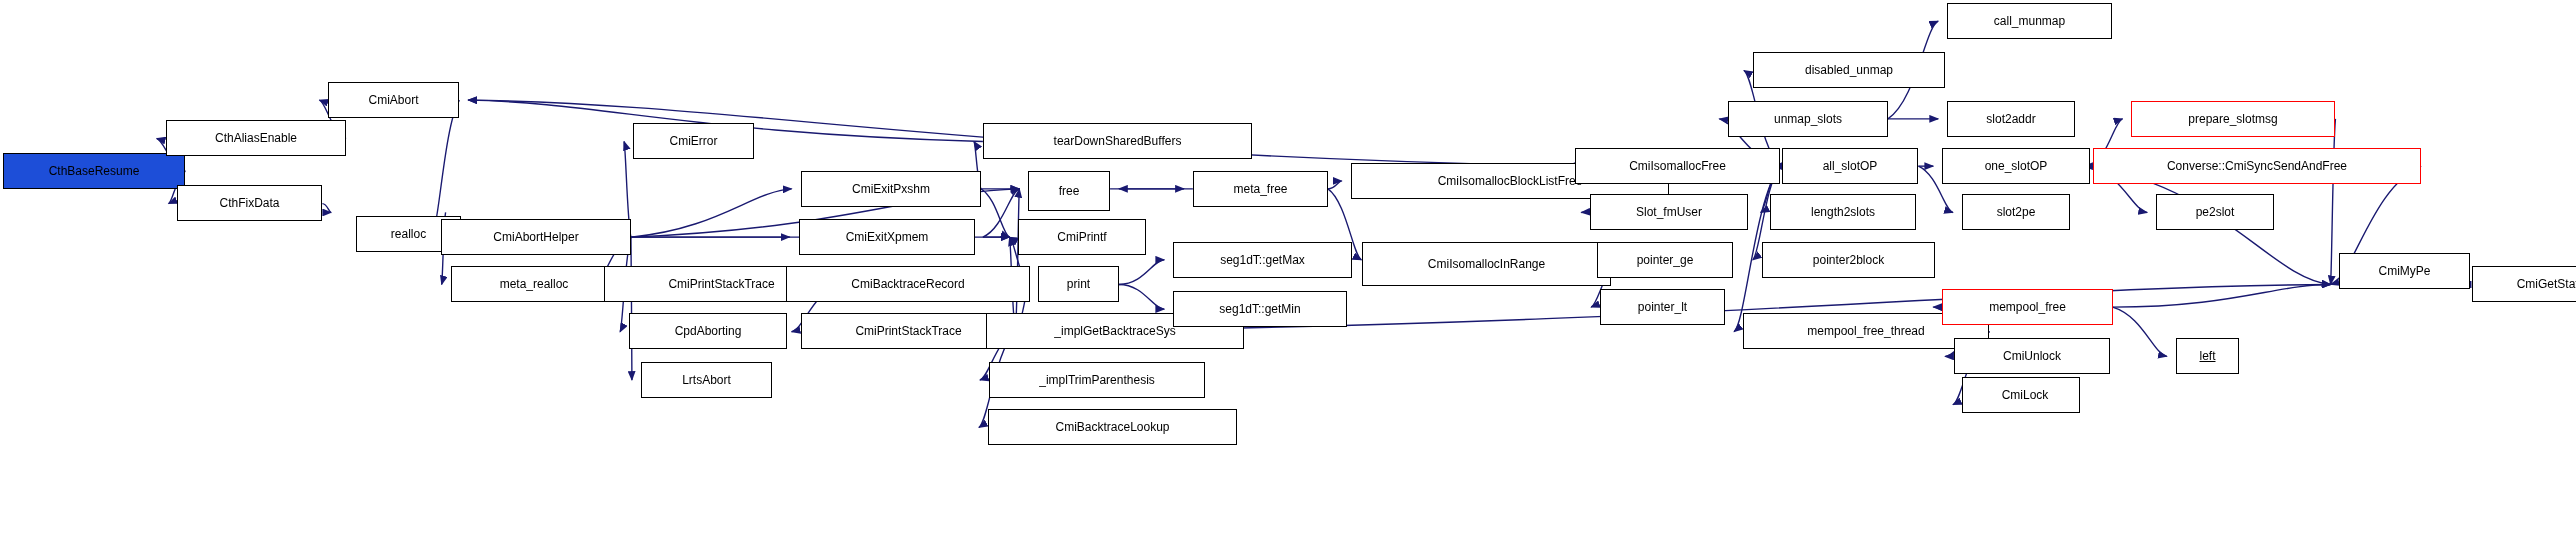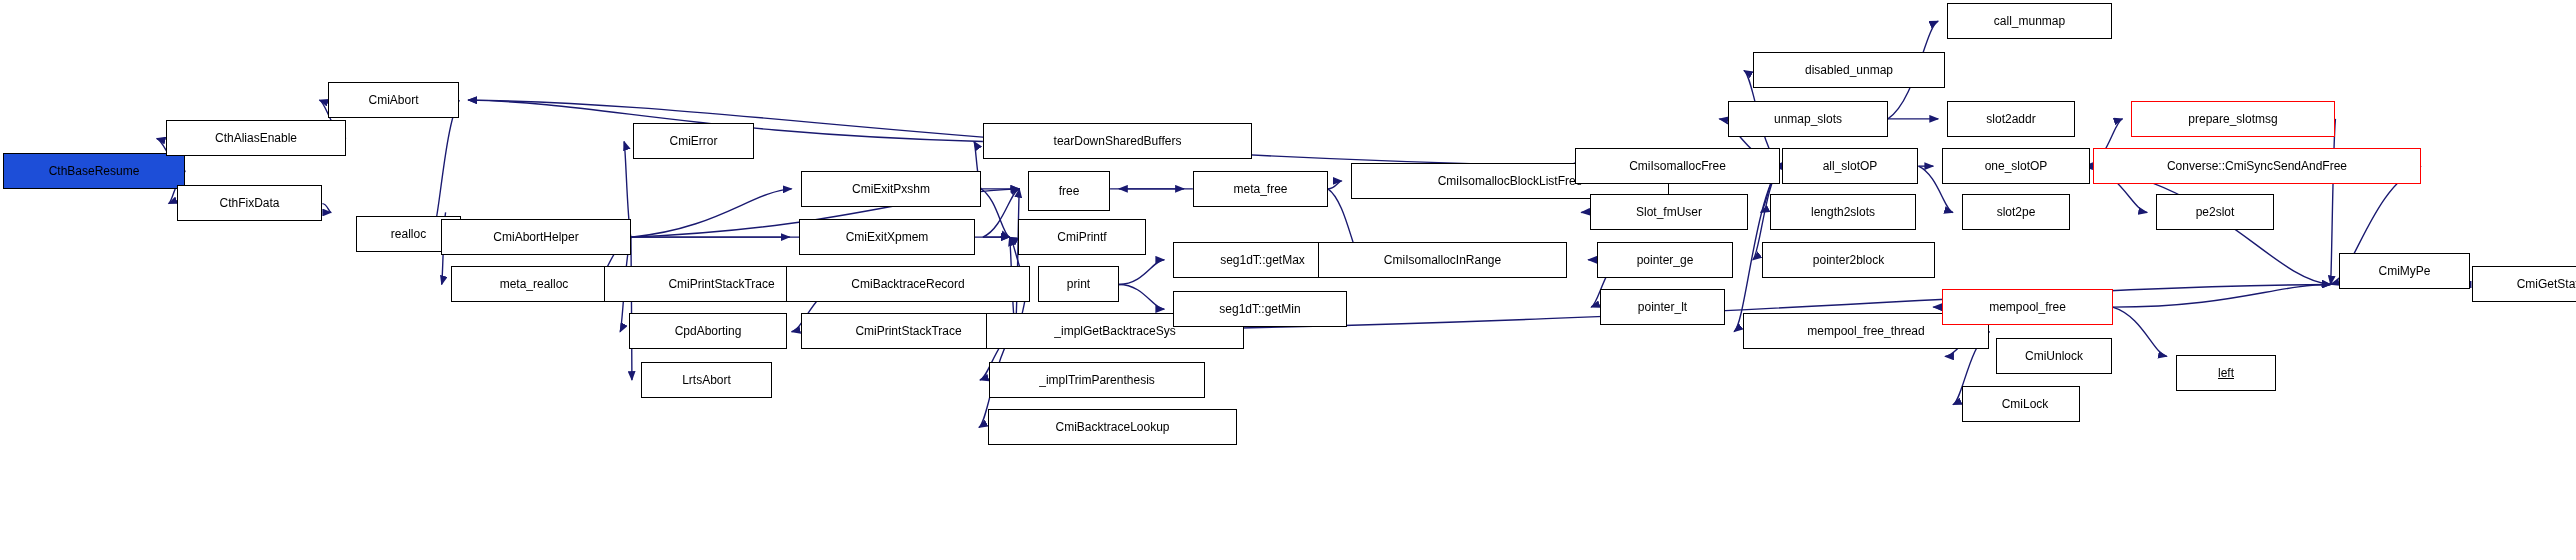--- a/index.html
+++ b/index.html
@@ -131,38 +131,38 @@
     <div class="node" style="left: 1028px; top: 171px; width: 82px; height: 40px;">free</div>
     <div class="node" style="left: 1018px; top: 219px; width: 128px; height: 36px;">CmiPrintf</div>
     <div class="node" style="left: 1038px; top: 266px; width: 81px; height: 36px;">print</div>
     <div class="node" style="left: 986px; top: 313px; width: 258px; height: 36px;">_implGetBacktraceSys</div>
     <div class="node" style="left: 989px; top: 362px; width: 216px; height: 36px;">_implTrimParenthesis</div>
     <div class="node" style="left: 988px; top: 409px; width: 249px; height: 36px;">CmiBacktraceLookup</div>
     <div class="node" style="left: 1193px; top: 171px; width: 135px; height: 36px;">meta_free</div>
     <div class="node" style="left: 1173px; top: 242px; width: 179px; height: 36px;">seg1dT::getMax</div>
     <div class="node" style="left: 1173px; top: 291px; width: 174px; height: 36px;">seg1dT::getMin</div>
     <div class="node" style="left: 1351px; top: 163px; width: 318px; height: 36px;">CmiIsomallocBlockListFree</div>
-    <div class="node" style="left: 1318px; top: 242px; width: 249px; height: 36px;">CmiIsomallocInRange</div>
+    <div class="node" style="left: 1362px; top: 242px; width: 249px; height: 44px;">CmiIsomallocInRange</div>
     <div class="node" style="left: 1575px; top: 148px; width: 205px; height: 36px;">CmiIsomallocFree</div>
     <div class="node" style="left: 1590px; top: 194px; width: 158px; height: 36px;">Slot_fmUser</div>
     <div class="node" style="left: 1597px; top: 242px; width: 136px; height: 36px;">pointer_ge</div>
     <div class="node" style="left: 1600px; top: 289px; width: 125px; height: 36px;">pointer_lt</div>
     <div class="node" style="left: 1753px; top: 52px; width: 192px; height: 36px;">disabled_unmap</div>
     <div class="node" style="left: 1728px; top: 101px; width: 160px; height: 36px;">unmap_slots</div>
     <div class="node" style="left: 1782px; top: 148px; width: 136px; height: 36px;">all_slotOP</div>
     <div class="node" style="left: 1770px; top: 194px; width: 146px; height: 36px;">length2slots</div>
     <div class="node" style="left: 1762px; top: 242px; width: 173px; height: 36px;">pointer2block</div>
     <div class="node" style="left: 1743px; top: 313px; width: 246px; height: 36px;">mempool_free_thread</div>
     <div class="node" style="left: 1947px; top: 101px; width: 128px; height: 36px;">slot2addr</div>
     <div class="node" style="left: 1942px; top: 148px; width: 148px; height: 36px;">one_slotOP</div>
     <div class="node" style="left: 1962px; top: 194px; width: 108px; height: 36px;">slot2pe</div>
     <div class="node hot" style="left: 1942px; top: 289px; width: 171px; height: 36px;">mempool_free</div>
-    <div class="node" style="left: 1996px; top: 338px; width: 116px; height: 36px;">CmiUnlock</div>
-    <div class="node" style="left: 1962px; top: 386px; width: 118px; height: 36px; padding-left: 8px;">CmiLock</div>
+    <div class="node" style="left: 1954px; top: 338px; width: 156px; height: 36px;">CmiUnlock</div>
+    <div class="node" style="left: 1962px; top: 377px; width: 118px; height: 36px; padding-left: 8px;">CmiLock</div>
     <div class="node" style="left: 1947px; top: 3px; width: 165px; height: 36px;">call_munmap</div>
     <div class="node hot" style="left: 2131px; top: 101px; width: 204px; height: 36px;">prepare_slotmsg</div>
     <div class="node hot" style="left: 2093px; top: 148px; width: 328px; height: 36px;">Converse::CmiSyncSendAndFree</div>
     <div class="node" style="left: 2156px; top: 194px; width: 118px; height: 36px;">pe2slot</div>
-    <div class="node" style="left: 2176px; top: 355px; width: 100px; height: 36px; text-decoration: underline;">left</div>
+    <div class="node" style="left: 2176px; top: 338px; width: 63px; height: 36px; text-decoration: underline;">left</div>
     <div class="node" style="left: 2339px; top: 253px; width: 131px; height: 36px;">CmiMyPe</div>
     <div class="node" style="left: 2472px; top: 266px; width: 158px; height: 36px;">CmiGetState</div>
   </div>
 
 
 </body></html>

